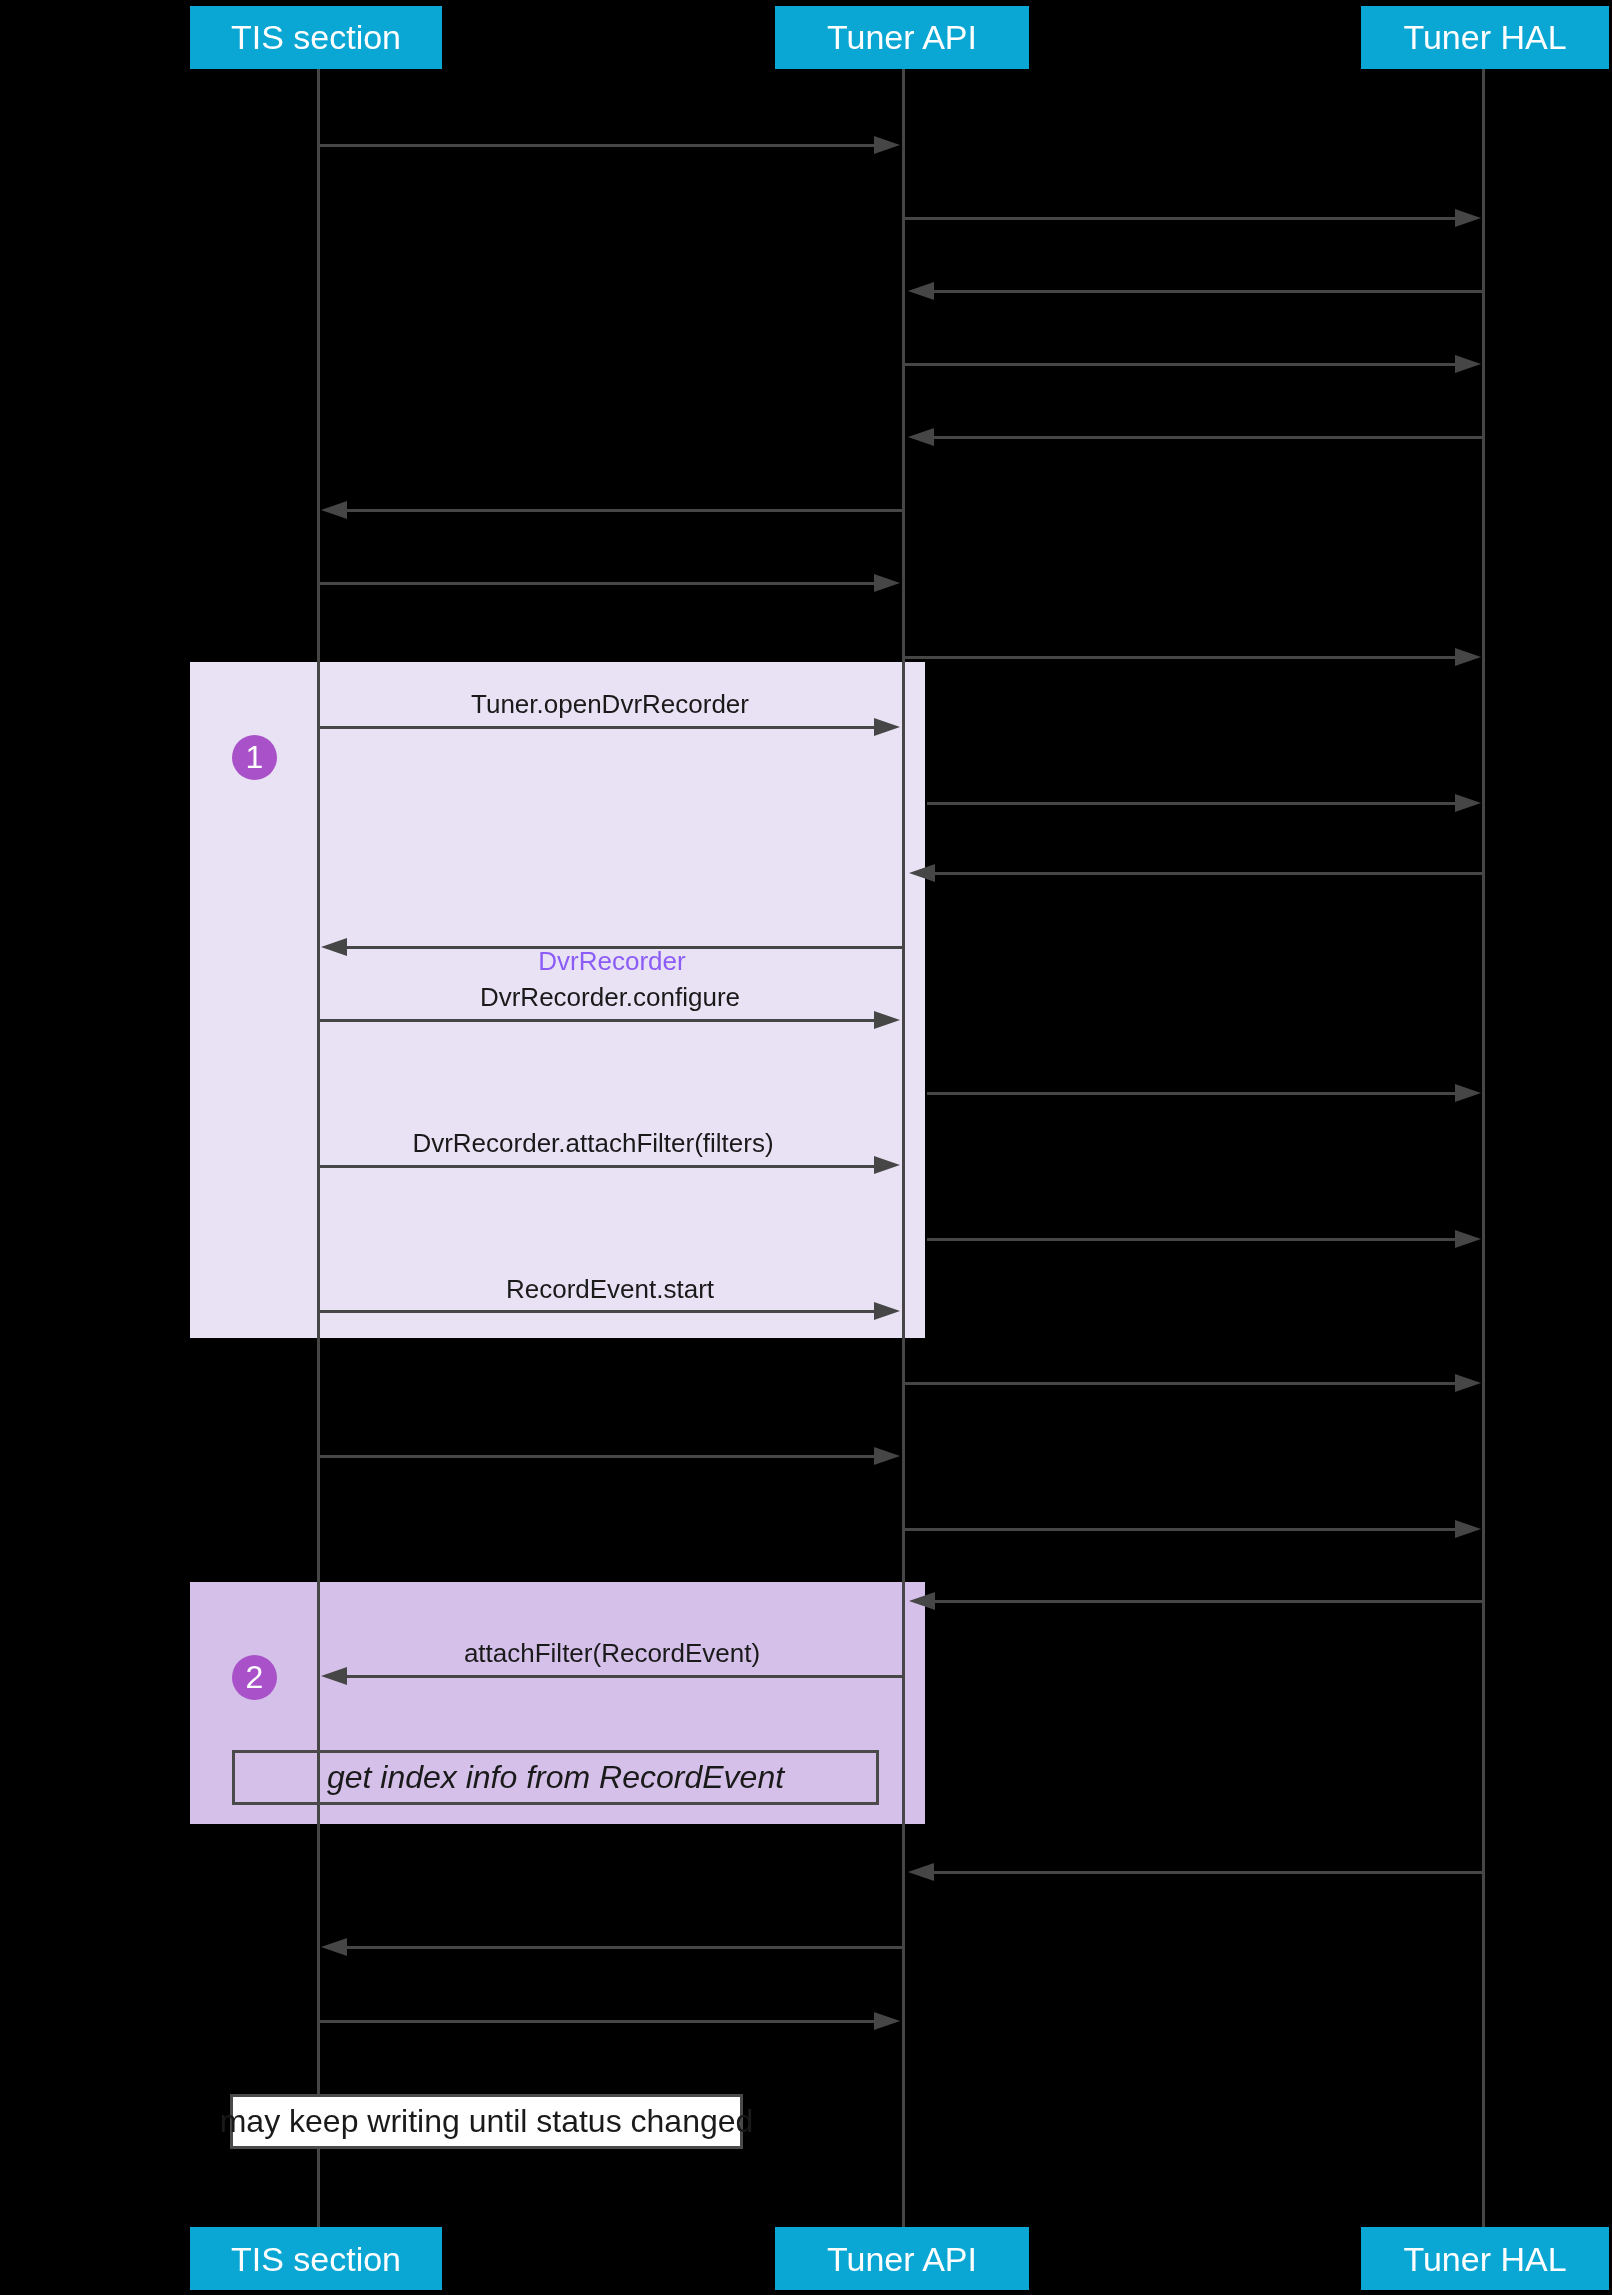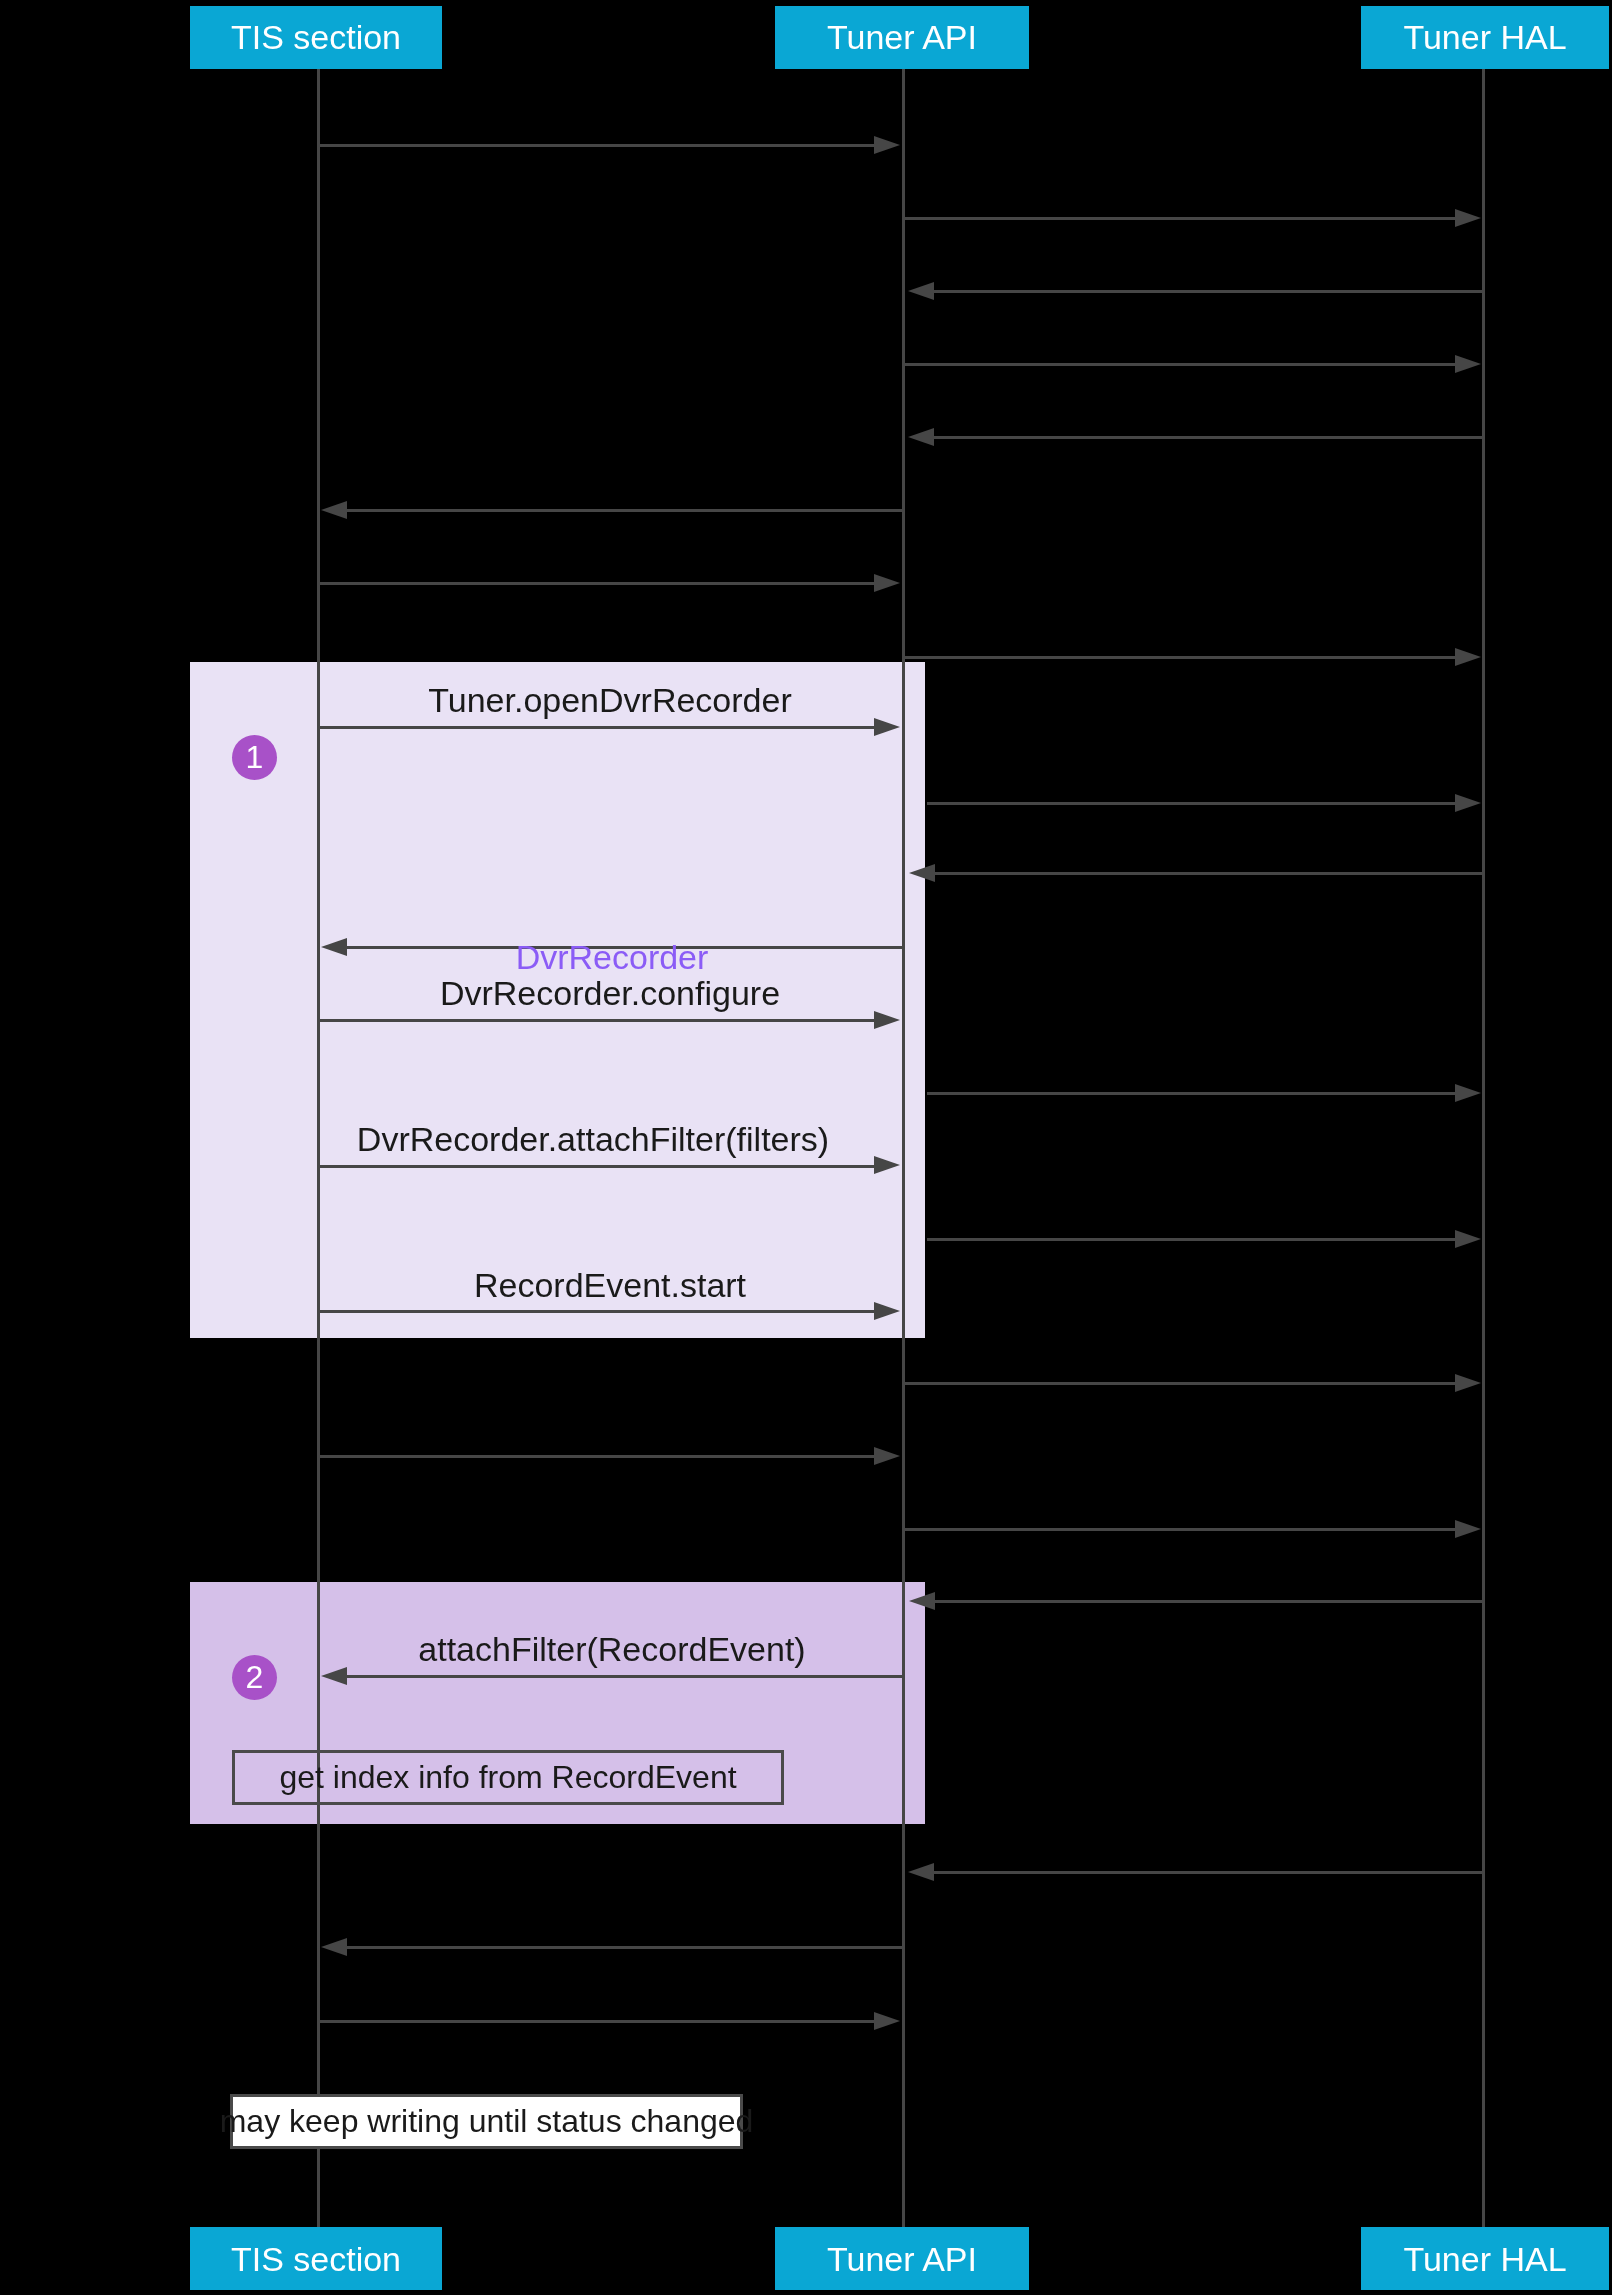--- a/index.html
+++ b/index.html
@@ -20,21 +20,21 @@
   .region{position:absolute;z-index:1;}
   .badge{
     position:absolute;width:45px;height:45px;border-radius:50%;
     display:flex;align-items:center;justify-content:center;
     font-size:32px;z-index:4;
   }
   .msg-line{position:absolute;height:2.9px;z-index:3;}
   .arrowhead{position:absolute;width:0;height:0;z-index:3;}
   .msg-label{
     position:absolute;transform:translate(-50%,-100%);
-    font-size:34px;white-space:nowrap;z-index:4;padding-bottom:7.3px;
+    font-size:26px;white-space:nowrap;z-index:4;padding-bottom:7.3px;
   }
   .note{
     position:absolute;display:flex;align-items:center;justify-content:center;
     font-size:32px;white-space:nowrap;z-index:5;box-sizing:border-box;
   }
 </style>
 </head>
 <body>
 
 <div id="stage" style="width: 1613px; height: 2295px; background: rgb(0, 0, 0);">
@@ -98,21 +98,21 @@
     <div class="arrowhead" style="left: 909px; top: 1592px; border-top: 9.5px solid transparent; border-bottom: 9.5px solid transparent; border-right: 26px solid rgb(70, 70, 70);"></div>
     <div class="msg-line" style="left: 343px; top: 1675px; width: 560px; background: rgb(70, 70, 70);"></div>
     <div class="arrowhead" style="left: 321px; top: 1667px; border-top: 9.5px solid transparent; border-bottom: 9.5px solid transparent; border-right: 26px solid rgb(70, 70, 70);"></div>
     <div class="msg-label" style="left: 612px; top: 1676px; color: rgb(26, 26, 26);">attachFilter(RecordEvent)</div>
     <div class="msg-line" style="left: 930px; top: 1871px; width: 554px; background: rgb(70, 70, 70);"></div>
     <div class="arrowhead" style="left: 908px; top: 1863px; border-top: 9.5px solid transparent; border-bottom: 9.5px solid transparent; border-right: 26px solid rgb(70, 70, 70);"></div>
     <div class="msg-line" style="left: 343px; top: 1946px; width: 559px; background: rgb(70, 70, 70);"></div>
     <div class="arrowhead" style="left: 321px; top: 1938px; border-top: 9.5px solid transparent; border-bottom: 9.5px solid transparent; border-right: 26px solid rgb(70, 70, 70);"></div>
     <div class="msg-line" style="left: 318px; top: 2020px; width: 560px; background: rgb(70, 70, 70);"></div>
     <div class="arrowhead" style="left: 874px; top: 2012px; border-top: 9.5px solid transparent; border-bottom: 9.5px solid transparent; border-left: 26px solid rgb(70, 70, 70);"></div>
-    <div class="note" style="left: 232px; top: 1750px; width: 552px; height: 55px; border: 3.6px solid rgb(74, 74, 74); background: transparent; color: rgb(26, 26, 26);">get index info from RecordEvent</div>
+    <div class="note" style="left: 232px; top: 1750px; width: 647px; height: 55px; border: 3.6px solid rgb(74, 74, 74); background: transparent; color: rgb(26, 26, 26); font-style: italic;">get index info from RecordEvent</div>
     <div class="note" style="left: 230px; top: 2094px; width: 513px; height: 55px; border: 3.6px solid rgb(74, 74, 74); background: rgb(255, 255, 255); color: rgb(26, 26, 26);">may keep writing until status changed</div>
     <div class="hdr" style="left: 190px; top: 5.8px; width: 252px; background: rgb(10, 167, 212); color: rgb(255, 255, 255);">TIS section</div>
     <div class="hdr" style="left: 190px; top: 2227px; width: 252px; background: rgb(10, 167, 212); color: rgb(255, 255, 255);">TIS section</div>
     <div class="hdr" style="left: 775px; top: 5.8px; width: 254px; background: rgb(10, 167, 212); color: rgb(255, 255, 255);">Tuner API</div>
     <div class="hdr" style="left: 775px; top: 2227px; width: 254px; background: rgb(10, 167, 212); color: rgb(255, 255, 255);">Tuner API</div>
     <div class="hdr" style="left: 1361px; top: 5.8px; width: 248px; background: rgb(10, 167, 212); color: rgb(255, 255, 255);">Tuner HAL</div>
     <div class="hdr" style="left: 1361px; top: 2227px; width: 248px; background: rgb(10, 167, 212); color: rgb(255, 255, 255);">Tuner HAL</div>
   </div>
 
 

